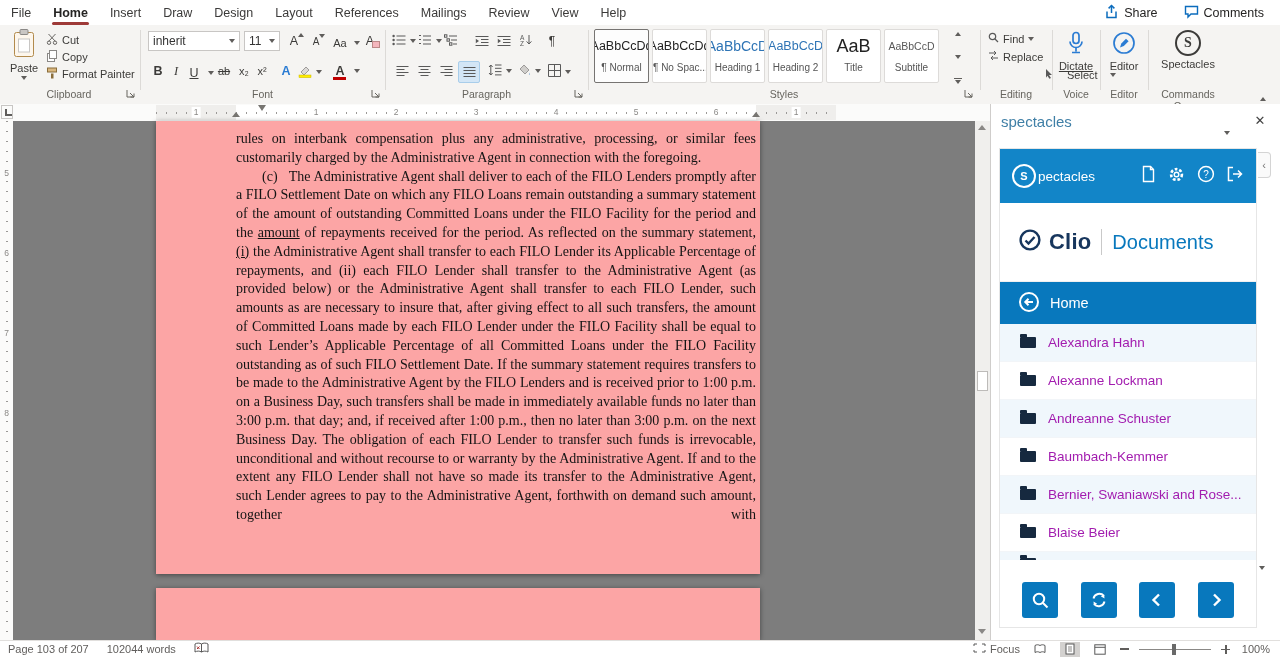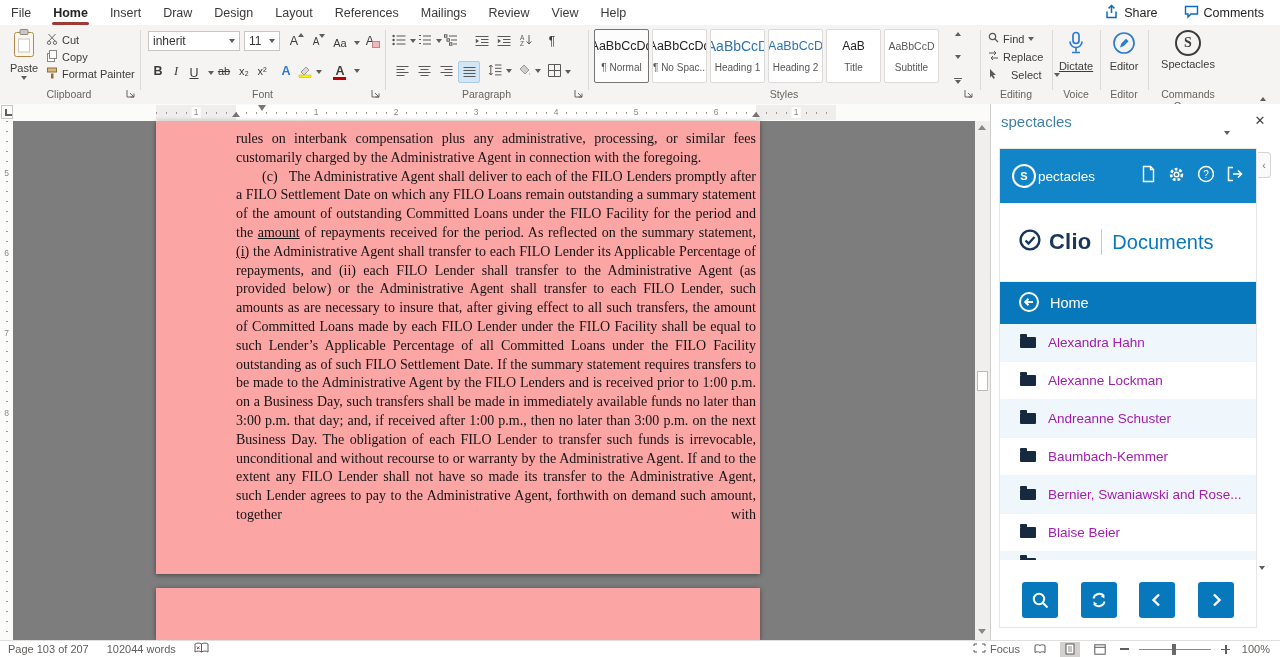--- a/index.html
+++ b/index.html
@@ -342,21 +342,21 @@
       </div>
       <div class="stylecard">
         <div class="st-sample" style="color:#2e74b5;font-size:14px;">AaBbCcD</div>
         <div class="st-name">Heading 1</div>
       </div>
       <div class="stylecard">
         <div class="st-sample" style="color:#2e74b5;">AaBbCcD</div>
         <div class="st-name">Heading 2</div>
       </div>
       <div class="stylecard">
-        <div class="st-sample" style="font-size:12px;">AaB</div>
+        <div class="st-sample" style="font-size:18px;">AaB</div>
         <div class="st-name">Title</div>
       </div>
       <div class="stylecard">
         <div class="st-sample" style="font-size:10.5px;color:#595959;">AaBbCcD</div>
         <div class="st-name">Subtitle</div>
       </div>
     </div>
     <div style="position:absolute;left:950px;top:4px;width:15px;height:58px;display:flex;flex-direction:column;justify-content:space-between;align-items:center;padding:3px 0;box-sizing:border-box;">
       <span class="cup"></span>
       <span class="cdown"></span>
@@ -379,21 +379,21 @@
           </svg></span>
       <span>Find</span>
         <span class="cdown"></span>
     </div>
     <div class="rowbtn" style="left:988px;top:25px;">
       <span><svg width="11" height="11">
             <path d="M1,3 h7 M8,3 l-2,-2 M8,3 l-2,2 M10,8 h-7 M3,8 l2,-2 M3,8 l2,2" stroke="#595959" fill="none"></path>
           </svg></span>
       <span>Replace</span>
     </div>
-    <div class="rowbtn" style="left:988px;top:43px;gap:12px;">
+    <div class="rowbtn" style="left:1044px;top:43px;gap:12px;">
       <span><svg width="11" height="11">
             <path d="M2,1 l6,6 h-3 l2,3 -1.6,0.8 -2,-3 -1.4,2 z" fill="#595959"></path>
           </svg></span>
       <span>Select</span>
         <span class="cdown"></span>
     </div>
     <div class="g-label" style="left:980px;width:72px;">Editing</div>
     <div class="vdiv" style="left:1052px;"></div>
 
     <div class="bigbtn" style="left:1054px;top:5px;width:44px;text-decoration:underline;">

